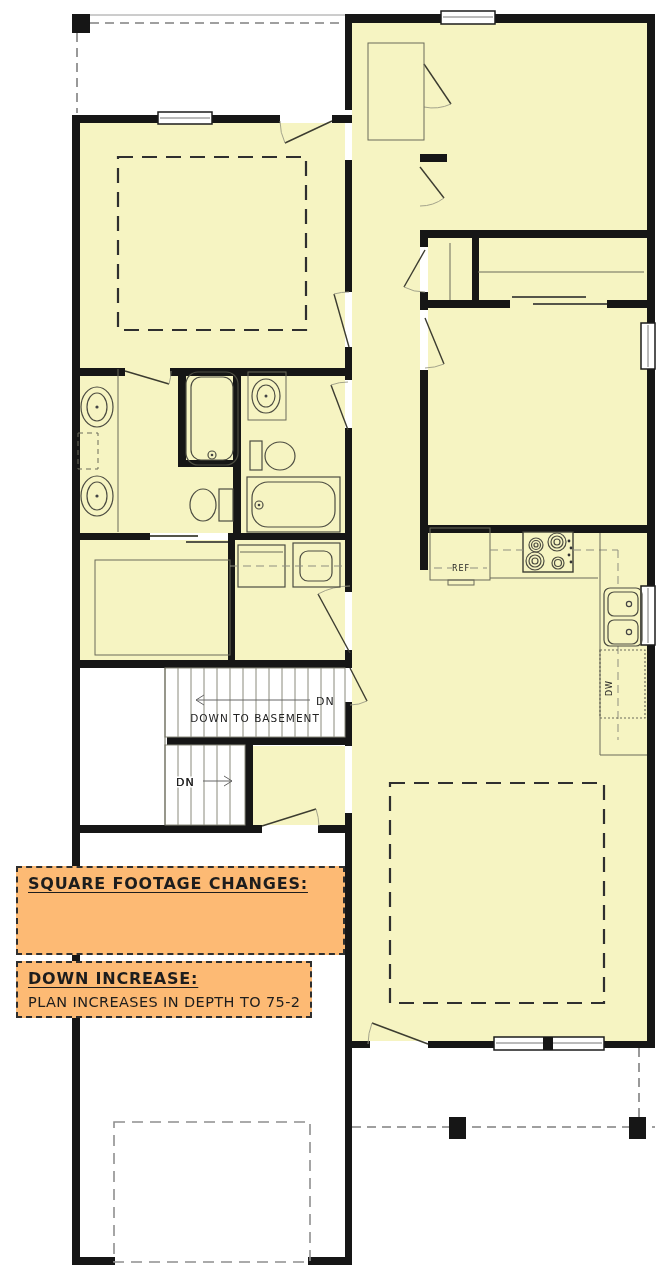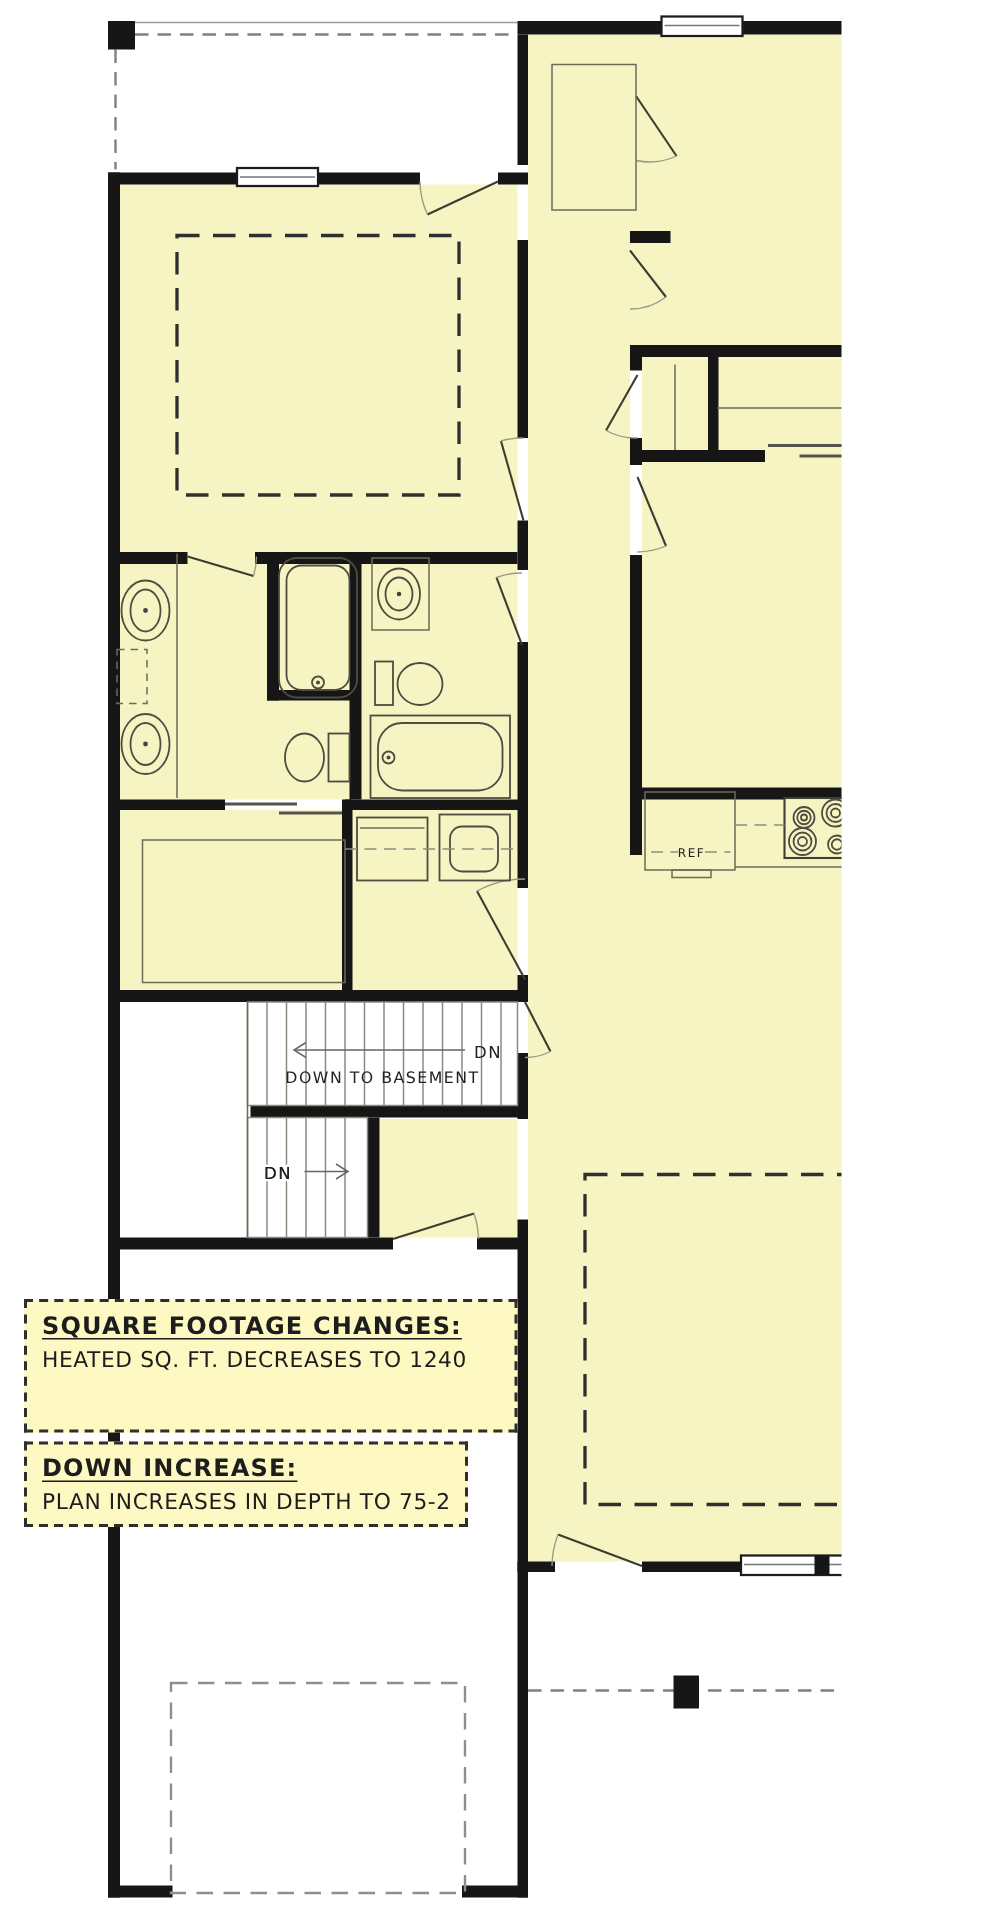--- a/index.html
+++ b/index.html
@@ -1,19 +1,19 @@
 <!DOCTYPE html>
 <html style="--wall: #161616; --room: #f6f4c2; --line: #6b6b5a;"><head>
 <meta charset="utf-8">
 <style>
   html,body{margin:0;padding:0;background:#ffffff;}
-  .plan{position:relative;width:561px;height:1280px;background:#fff;overflow:hidden;
+  .plan{position:relative;width:667px;height:1280px;background:#fff;overflow:hidden;
         font-family:"DejaVu Sans", "Liberation Sans", sans-serif;}
   .plan svg{position:absolute;left:0;top:0;}
-  .note-box{position:absolute;background:#fef9c3;border:2px dashed #2e2e2e;
+  .note-box{position:absolute;background:#fdba74;border:2px dashed #2e2e2e;
             padding:6px 10px 8px 10px;color:#1d1d1d;box-sizing:border-box;}
   .note-title{display:inline-block;font-size:16px;font-weight:bold;letter-spacing:.8px;
               text-decoration:underline;text-underline-offset:3px;margin-bottom:2px;white-space:nowrap;}
   .note-line{font-size:14.5px;letter-spacing:.4px;line-height:1.75;white-space:nowrap;}
   .wall{fill:var(--wall);}
   .room{fill:var(--room);}
   .thin{stroke:var(--line);stroke-width:1;fill:none;}
   .fix{stroke:#4d4d42;stroke-width:1.2;fill:none;}
   .door{stroke:#3c3c30;stroke-width:1.4;}
   .arc{stroke:#9a9a85;stroke-width:.9;fill:none;}
@@ -336,19 +336,18 @@
   <g>
     <line class="dashP" x1="352" y1="1127" x2="655" y2="1127"></line>
     <line class="dashP" x1="639" y1="1048" x2="639" y2="1118"></line>
     <rect class="wall" x="449" y="1117" width="17" height="22"></rect>
     <rect class="wall" x="629" y="1117" width="17" height="22"></rect>
   </g>
 </svg>
 
   <div class="note-box" style="left:16px;top:866px;width:329px;height:89px;">
     <span class="note-title">SQUARE FOOTAGE CHANGES:</span>
-    <div class="note-line">HEATED SQ. FT. DECREASES TO 1240</div>
   </div>
   <div class="note-box" style="left:16px;top:961px;width:296px;height:57px;">
     <span class="note-title">DOWN INCREASE:</span>
     <div class="note-line">PLAN INCREASES IN DEPTH TO 75-2</div>
   </div>
 </div>
 
 </body></html>

